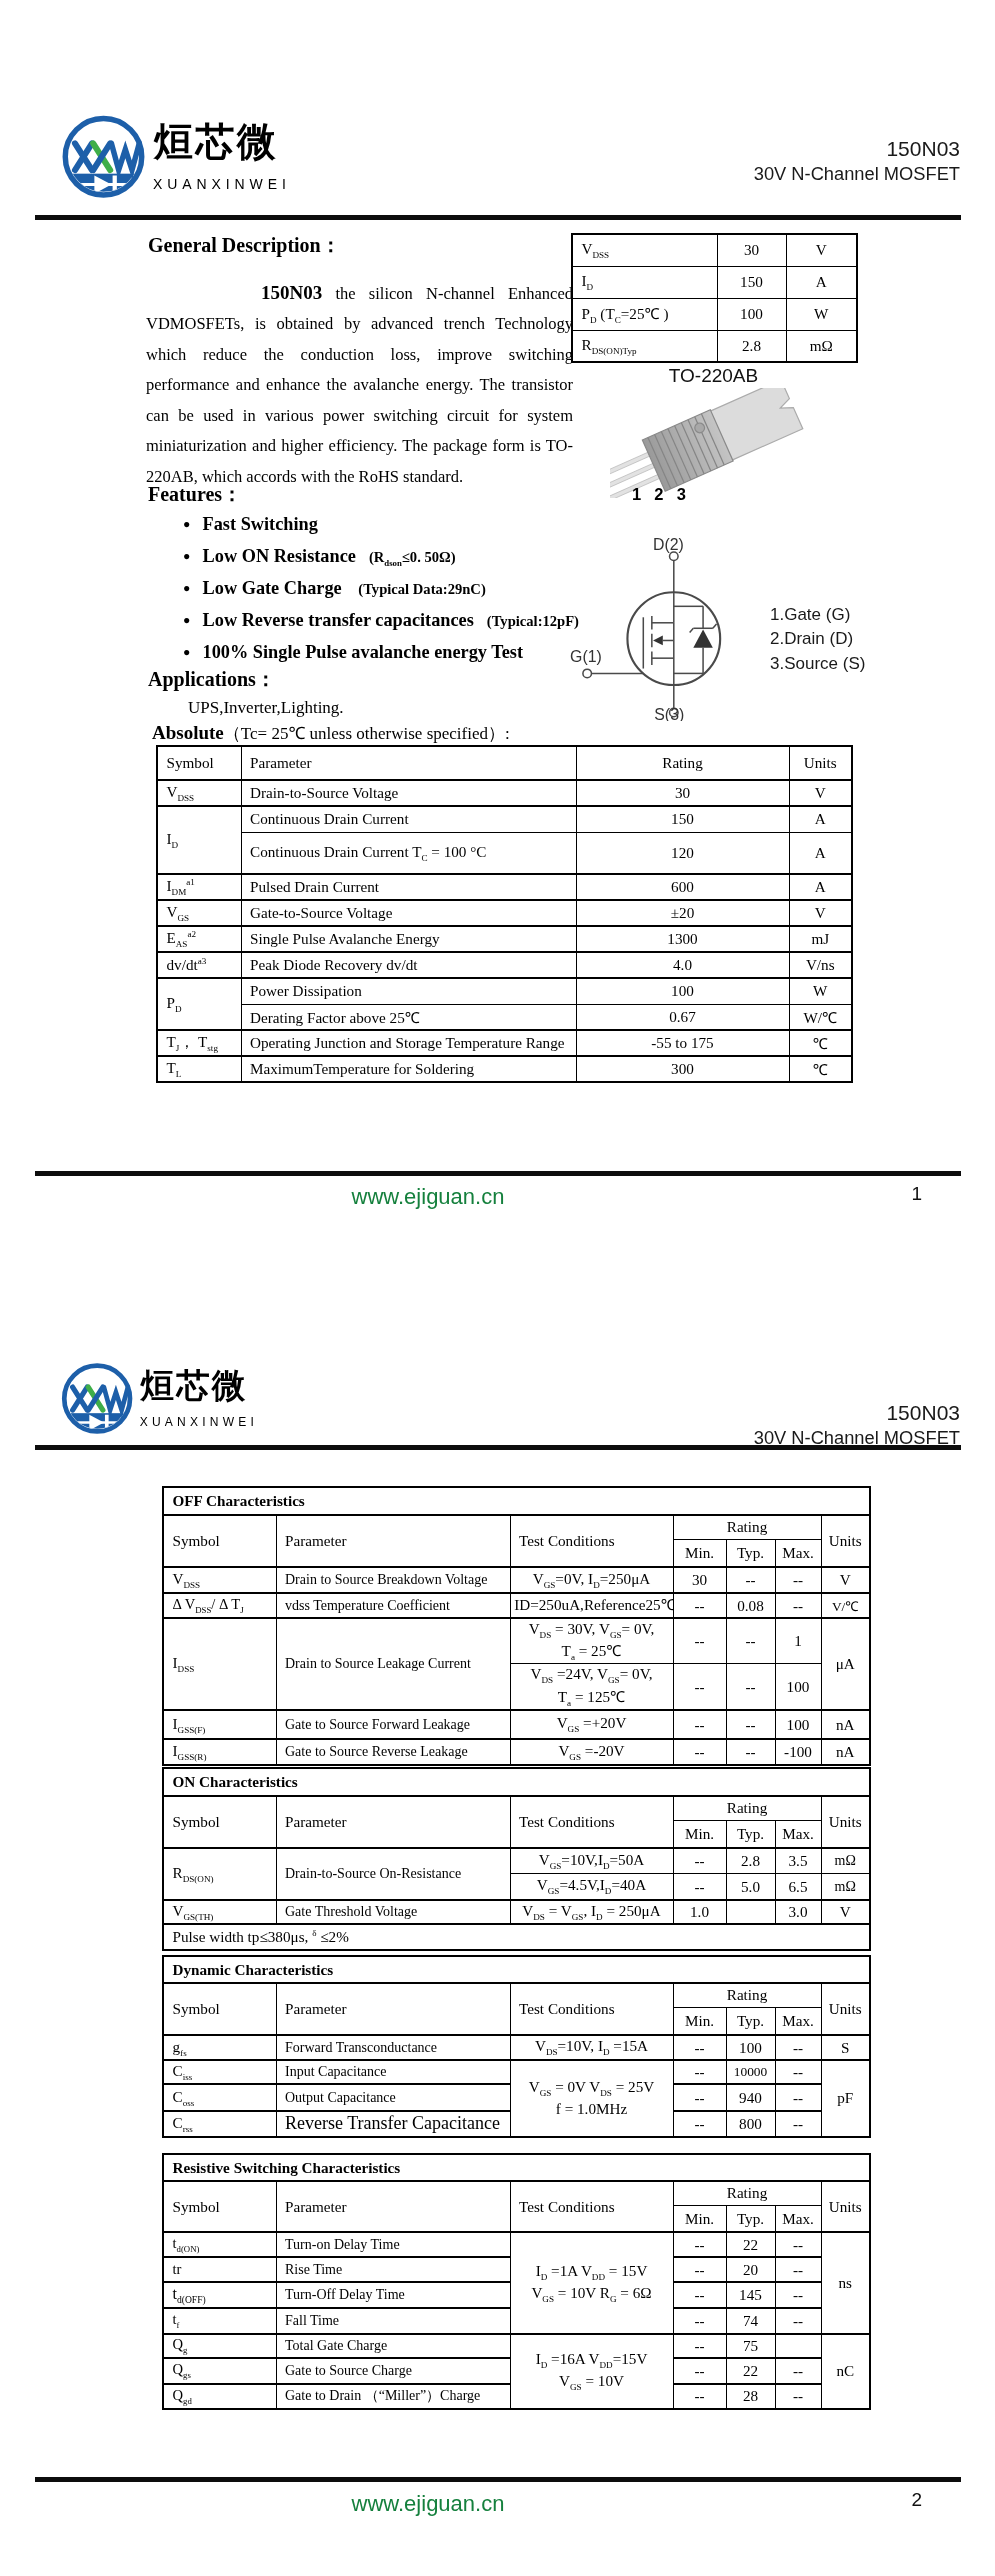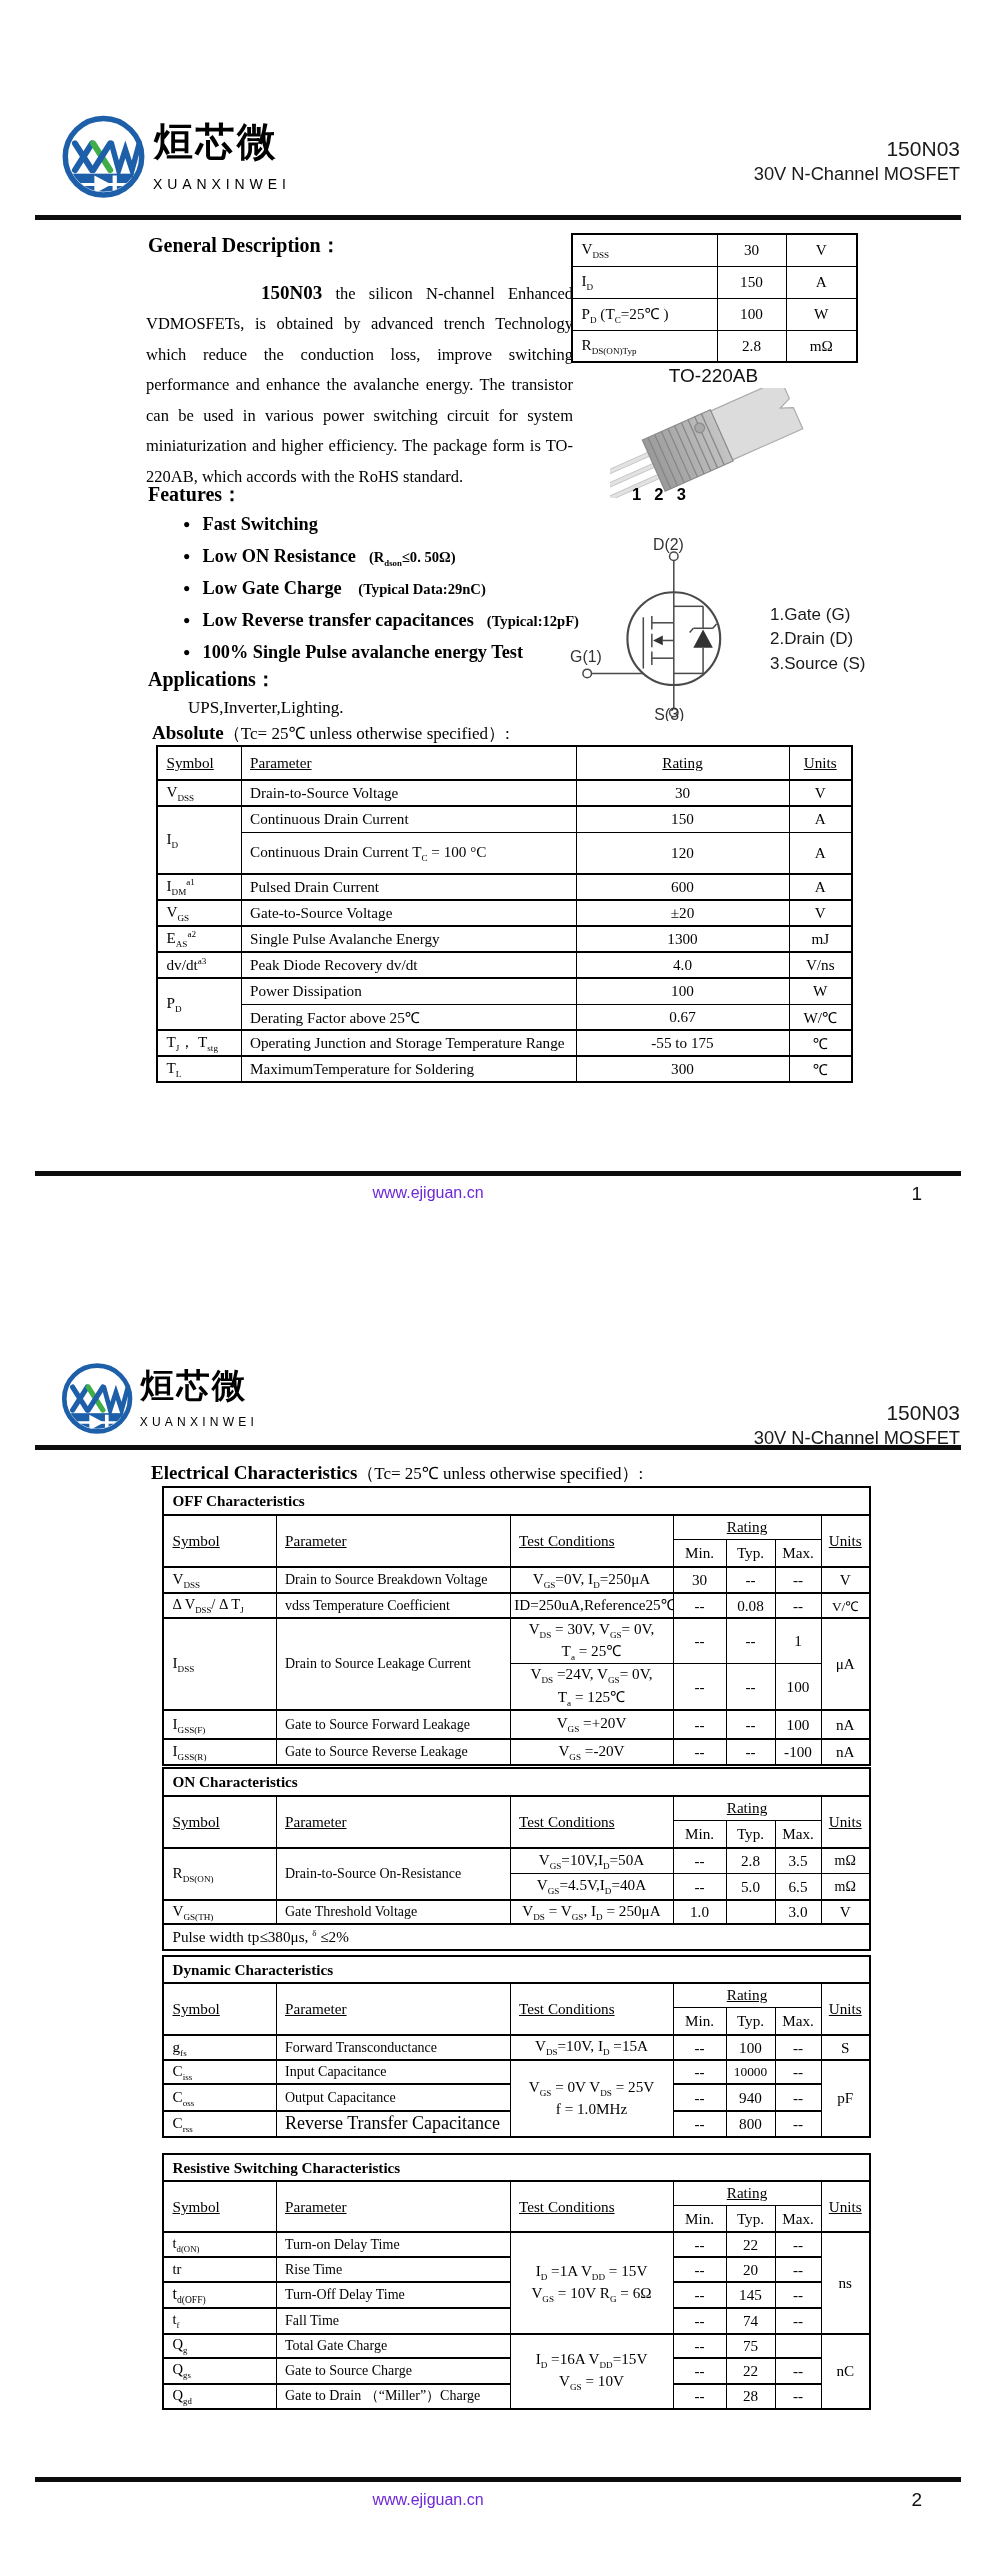--- a/index.html
+++ b/index.html
@@ -39,38 +39,38 @@
              border:2.4px solid #000;}
   table.spec td{border:1.2px solid #000;vertical-align:middle;text-align:center;
                 font-size:15.2px;padding:0 3.7px;overflow:hidden;}
   table.spec td.l{text-align:left;padding-left:8.5px;}
   tr.tk td{border-top-width:2.4px;}
   tr.hd td{border-bottom-width:2.4px;}
   td.bb{border-bottom-width:2.4px;}
   td.ttl{font-weight:bold;font-size:17px;}
   td.sym{font-size:16.5px;margin-top:32px;}
   td.tc{font-size:11.6px;line-height:1.35;text-align:left;padding-left:6.1px;}
-  td.hcell{font-size:16px;text-decoration:underline;}
+  td.hcell{font-size:16px;}
   td.hsub{font-size:13.4px;}
   td.note{font-size:16.5px;}
   .sub{font-size:0.60em;vertical-align:sub;}
   .sup{font-size:0.60em;vertical-align:super;}
 
   
   .to220-label{position:absolute;left:622px;top:365px;width:183px;text-align:center;
                font-family:"Liberation Sans",sans-serif;font-size:19px;color:#111;}
   .pins123{position:absolute;left:632px;top:485px;font-family:"Liberation Sans",sans-serif;
            font-weight:bold;font-size:16.5px;letter-spacing:4.3px;color:#000;}
   .pinlist{position:absolute;left:770px;top:603px;font-family:"Liberation Sans",sans-serif;
            font-size:17px;line-height:24.4px;color:#1a1a1a;}
   .pinlist div{white-space:nowrap;}
 
   
   .f-site{position:absolute;left:0;width:856px;text-align:center;
-          font-family:"Liberation Sans",sans-serif;font-size:16px;color:#6d28d9;}
+          font-family:"Liberation Sans",sans-serif;font-size:22px;color:#15803d;}
   .f-num{position:absolute;right:73px;font-size:19px;color:#111;font-family:"Liberation Sans",sans-serif;}
 </style>
 </head>
 <body>
 
 <div id="canvas">
 
   <div class="page" id="p1">
 
     <div class="logowrap" style="top:113px;">
@@ -328,23 +328,20 @@
         </g>
       </svg>
       <div class="logo-cn">烜芯微</div>
       <div class="logo-en">XUANXINWEI</div>
     </div>
 
     <div class="hdr-part" style="top:113px;">150N03</div>
     <div class="hdr-sub" style="top:139px;">30V N-Channel MOSFET</div>
     <div class="rule" style="top:157px;"></div>
 
-    <div class="secline" style="left:151px;top:173px;">
-      <span class="bld">Electrical Characteristics</span><span class="rst">（Tc= 25℃  unless otherwise specified）:</span>
-    </div>
 
     <table class="spec" style="left:162px;top:198px;width:707px;">
       <colgroup>
           <col style="width:113px">
           <col style="width:234px">
           <col style="width:163px">
           <col style="width:53px">
           <col style="width:49px">
           <col style="width:46px">
           <col style="width:49px">

